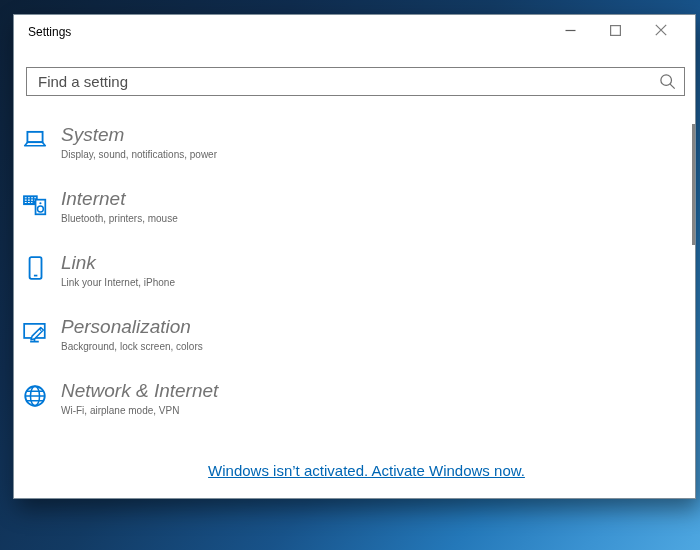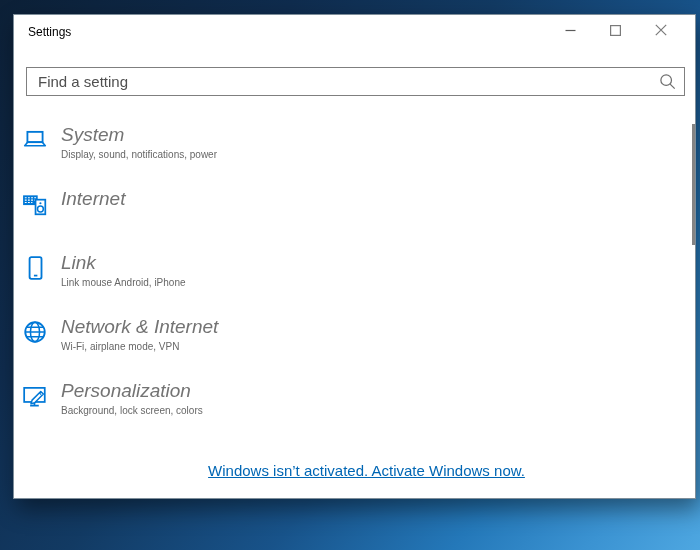--- a/index.html
+++ b/index.html
@@ -112,65 +112,66 @@
           <svg viewBox="0 0 24 24" fill="none">
             <rect x="1" y="4" width="13.5" height="9" fill="#0078d7"></rect>
             <path d="M2.6 6.2h10.4M2.6 8.4h10.4M2.6 10.6h7" stroke="#ffffff" stroke-width="1" stroke-dasharray="1.7 1.2"></path>
             <rect x="12.5" y="8" width="9" height="13.5" fill="#ffffff" stroke="#0078d7" stroke-width="1.6"></rect>
             <circle cx="17" cy="16.6" r="2.7" stroke="#0078d7" stroke-width="1.4"></circle>
             <circle cx="17" cy="11.3" r="1" fill="#0078d7"></circle>
           </svg>
         </span>
         <div class="itext">
           <div class="cat-title">Internet</div>
+          <div class="cat-sub">Bluetooth, printers, mouse</div>
         </div>
       </div>
 
       <div class="item">
         <span class="cat-icon">
           <svg viewBox="0 0 24 24" fill="none">
             <rect x="7" y="2" width="11" height="20" rx="1.6" stroke="#0078d7" stroke-width="1.7"></rect>
             <path d="M11 19h3.2" stroke="#0078d7" stroke-width="1.6"></path>
           </svg>
         </span>
         <div class="itext">
           <div class="cat-title">Link</div>
-          <div class="cat-sub">Link mouse Android, iPhone</div>
-        </div>
-      </div>
-
-      <div class="item">
-        <span class="cat-icon">
-          <svg viewBox="0 0 24 24" fill="none">
-            <circle cx="12" cy="12" r="9" stroke="#0078d7" stroke-width="1.7"></circle>
-            <ellipse cx="12" cy="12" rx="4.2" ry="9" stroke="#0078d7" stroke-width="1.4"></ellipse>
-            <path d="M3.2 12h17.6M4.6 7.6h14.8M4.6 16.4h14.8" stroke="#0078d7" stroke-width="1.4"></path>
-          </svg>
-        </span>
-        <div class="itext">
-          <div class="cat-title">Network &amp; Internet</div>
-          <div class="cat-sub">Wi-Fi, airplane mode, VPN</div>
+          <div class="cat-sub">Link your Internet, iPhone</div>
         </div>
       </div>
 
       <div class="item">
         <span class="cat-icon">
           <svg viewBox="0 0 24 24" fill="none">
             <rect x="2" y="4.5" width="19" height="13" stroke="#0078d7" stroke-width="1.6"></rect>
             <path d="M11.5 17.5v3M7.5 20.8h8" stroke="#0078d7" stroke-width="1.6"></path>
             <path d="M9.3 15.8l8-8 2.4 2.4-8 8-3.4 1z" fill="#ffffff" stroke="#0078d7" stroke-width="1.4" stroke-linejoin="round"></path>
             <path d="M16 9.1l1.6 1.6" stroke="#0078d7" stroke-width="1.2"></path>
           </svg>
         </span>
         <div class="itext">
           <div class="cat-title">Personalization</div>
           <div class="cat-sub">Background, lock screen, colors</div>
         </div>
       </div>
 
+      <div class="item">
+        <span class="cat-icon">
+          <svg viewBox="0 0 24 24" fill="none">
+            <circle cx="12" cy="12" r="9" stroke="#0078d7" stroke-width="1.7"></circle>
+            <ellipse cx="12" cy="12" rx="4.2" ry="9" stroke="#0078d7" stroke-width="1.4"></ellipse>
+            <path d="M3.2 12h17.6M4.6 7.6h14.8M4.6 16.4h14.8" stroke="#0078d7" stroke-width="1.4"></path>
+          </svg>
+        </span>
+        <div class="itext">
+          <div class="cat-title">Network &amp; Internet</div>
+          <div class="cat-sub">Wi-Fi, airplane mode, VPN</div>
+        </div>
+      </div>
+
     </div>
 
     <div class="linkwrap">
       <a href="#">Windows isn’t activated. Activate Windows now.</a>
     </div>
 
     <div class="scroll-thumb"></div>
 
   </div>
 </div>

